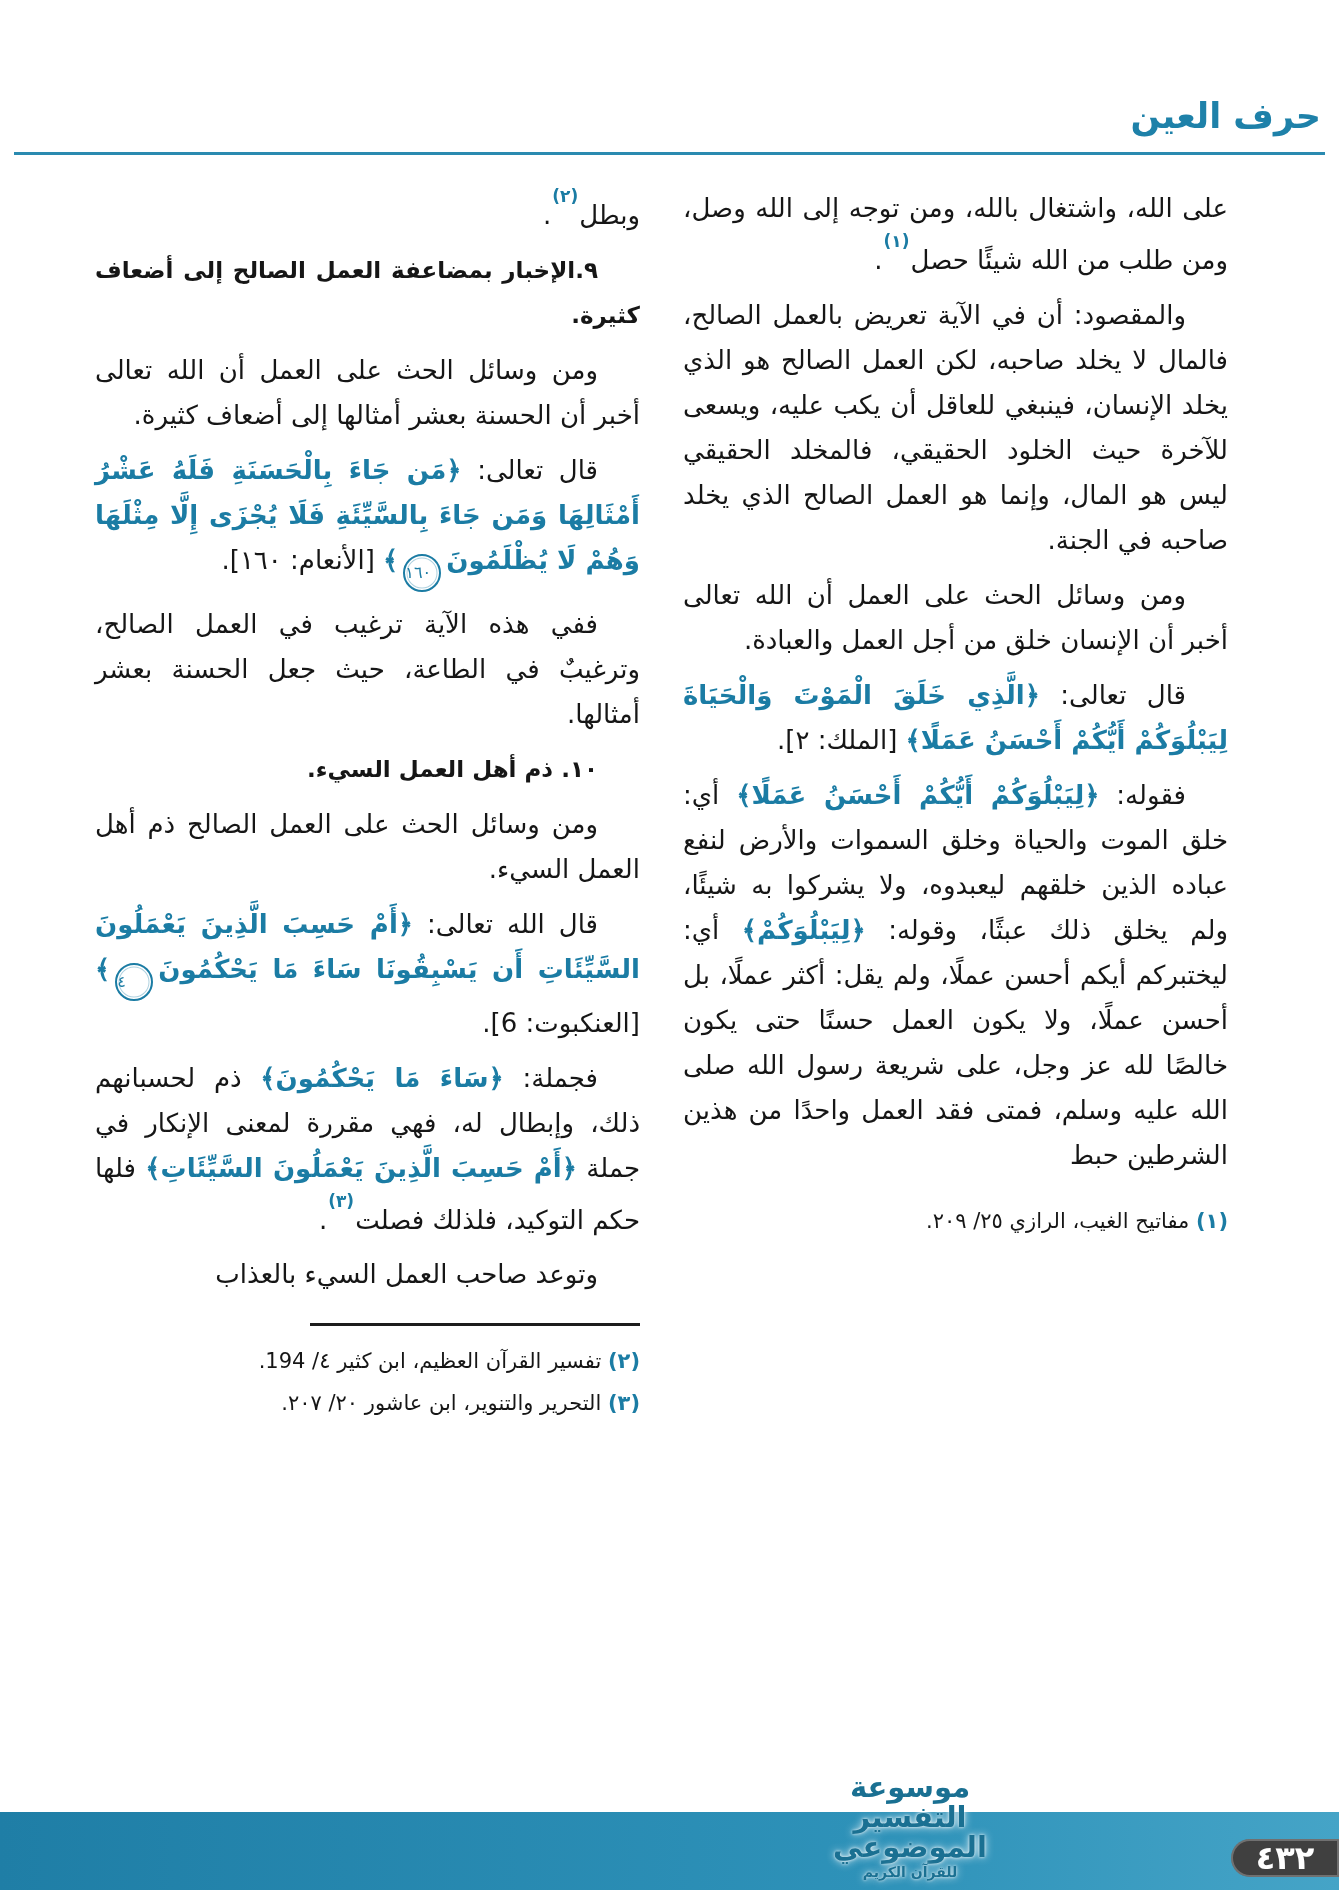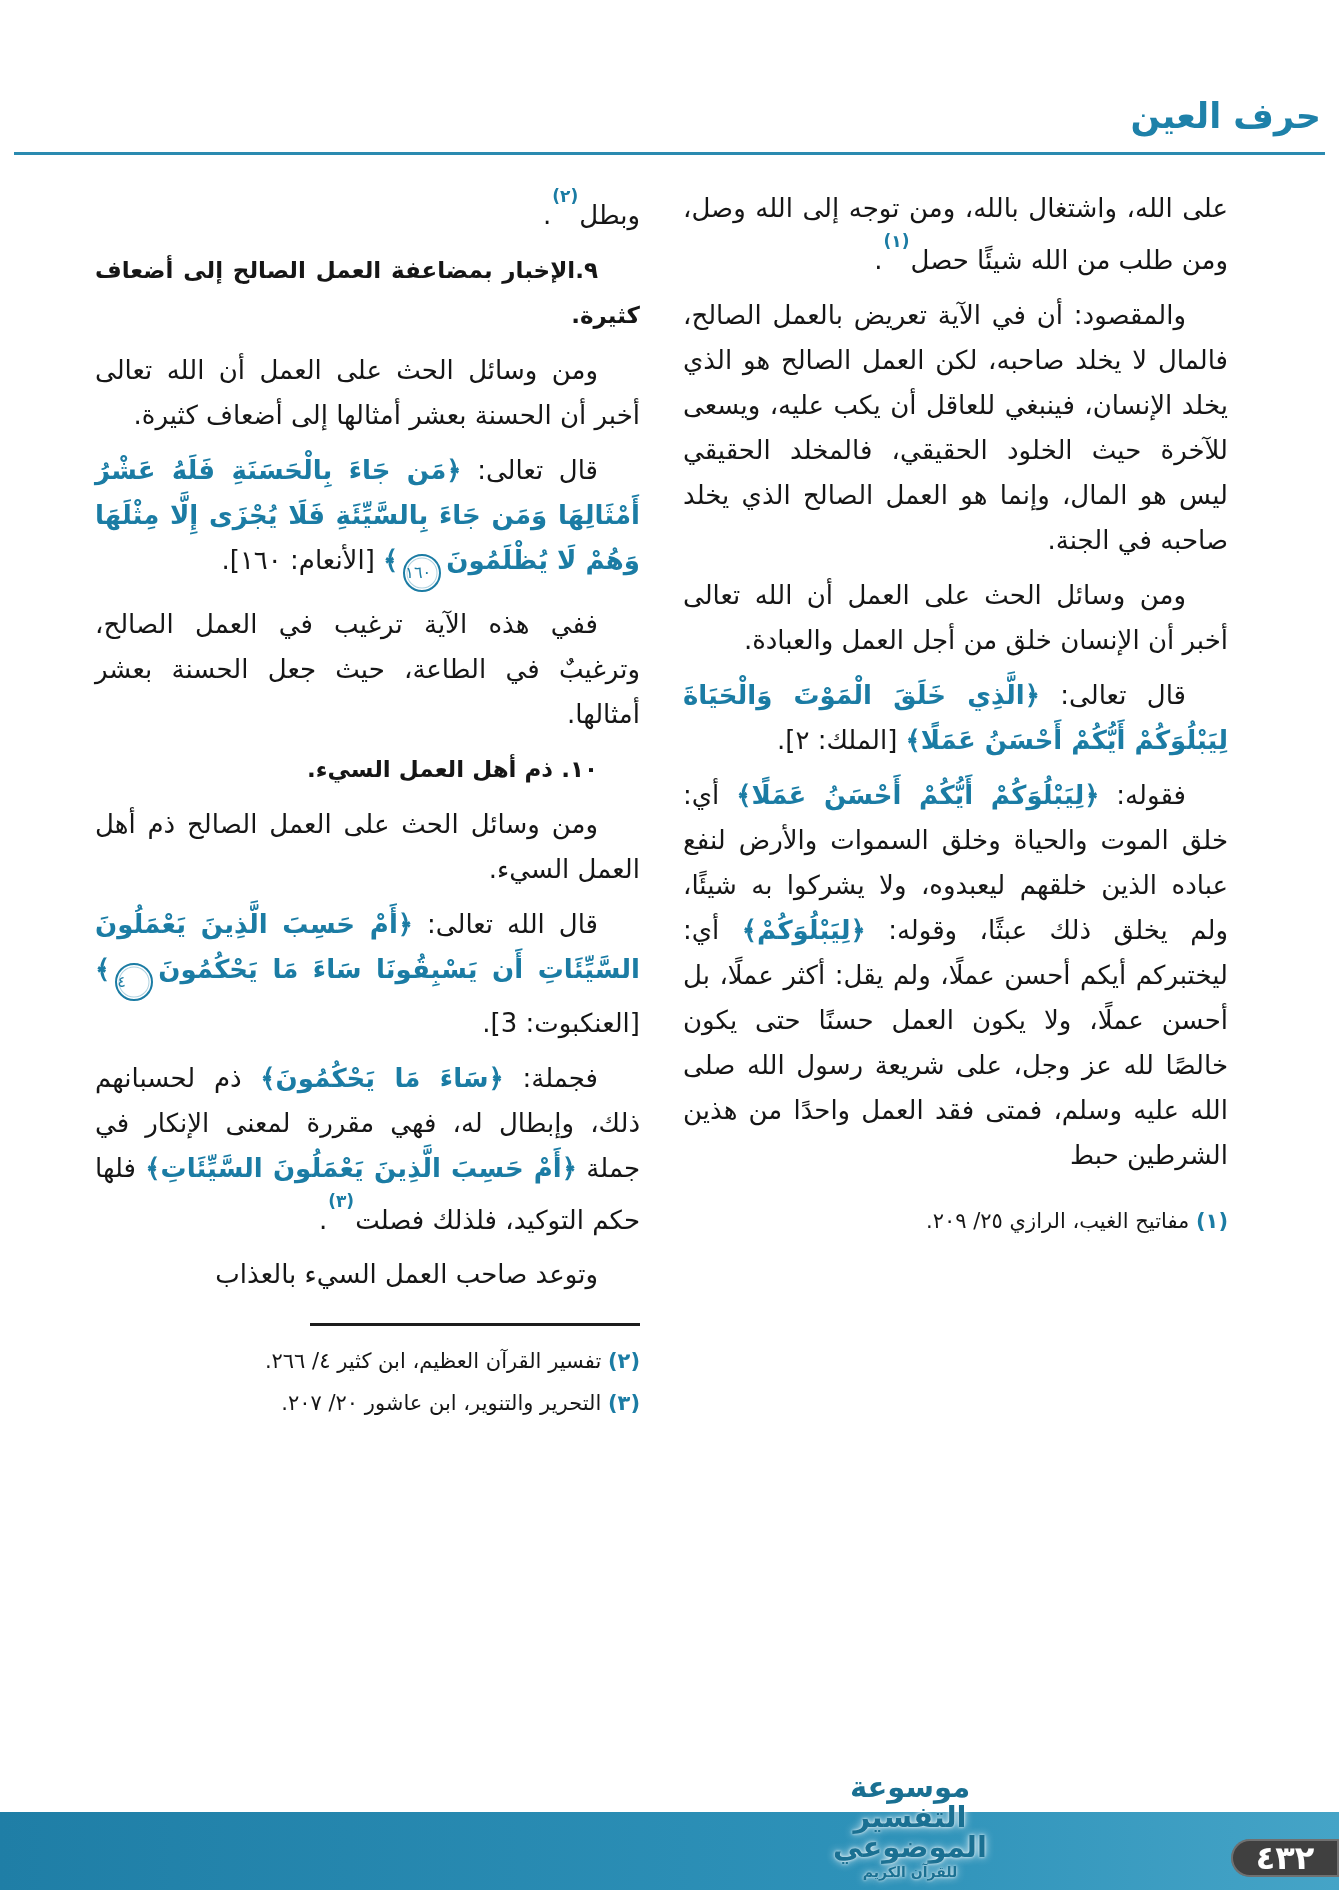--- a/index.html
+++ b/index.html
@@ -182,28 +182,28 @@
       <p>ومن وسائل الحث على العمل أن الله تعالى أخبر أن الحسنة بعشر أمثالها إلى أضعاف كثيرة.</p>
 
       <p><span>قال تعالى: </span><span class="quran">﴿مَن جَاءَ بِالْحَسَنَةِ فَلَهُ عَشْرُ أَمْثَالِهَا وَمَن جَاءَ بِالسَّيِّئَةِ فَلَا يُجْزَى إِلَّا مِثْلَهَا وَهُمْ لَا يُظْلَمُونَ</span><span class="aya-circle">١٦٠</span><span class="quran">﴾</span><span class="ref"> [الأنعام: ١٦٠].</span></p>
 
       <p>ففي هذه الآية ترغيب في العمل الصالح، وترغيبٌ في الطاعة، حيث جعل الحسنة بعشر أمثالها.</p>
 
       <p class="heading">١٠. ذم أهل العمل السيء.</p>
 
       <p>ومن وسائل الحث على العمل الصالح ذم أهل العمل السيء.</p>
 
-      <p><span>قال الله تعالى: </span><span class="quran">﴿أَمْ حَسِبَ الَّذِينَ يَعْمَلُونَ السَّيِّئَاتِ أَن يَسْبِقُونَا سَاءَ مَا يَحْكُمُونَ</span><span class="aya-circle">٤</span><span class="quran">﴾</span><span class="ref"> [العنكبوت: 3].</span></p>
+      <p><span>قال الله تعالى: </span><span class="quran">﴿أَمْ حَسِبَ الَّذِينَ يَعْمَلُونَ السَّيِّئَاتِ أَن يَسْبِقُونَا سَاءَ مَا يَحْكُمُونَ</span><span class="aya-circle">٤</span><span class="quran">﴾</span><span class="ref"> [العنكبوت: 6].</span></p>
 
       <p><span>فجملة: </span><span class="quran">﴿سَاءَ مَا يَحْكُمُونَ﴾</span><span> ذم لحسبانهم ذلك، وإبطال له، فهي مقررة لمعنى الإنكار في جملة </span><span class="quran">﴿أَمْ حَسِبَ الَّذِينَ يَعْمَلُونَ السَّيِّئَاتِ﴾</span><span> فلها حكم التوكيد، فلذلك فصلت</span><sup class="fn-mark">(٣)</sup><span>.</span></p>
 
       <p>وتوعد صاحب العمل السيء بالعذاب</p>
 
       <div class="fn-sep"></div>
-      <div class="footnote"><span class="fn-num">(٢)</span> <span>تفسير القرآن العظيم، ابن كثير ٤/ ٢٦٦.</span></div>
+      <div class="footnote"><span class="fn-num">(٢)</span> <span>تفسير القرآن العظيم، ابن كثير ٤/ 194.</span></div>
       <div class="footnote"><span class="fn-num">(٣)</span> <span>التحرير والتنوير، ابن عاشور ٢٠/ ٢٠٧.</span></div>
     </div>
 
   </div>
 
   <div class="footer-band"></div>
   <div class="publisher-logo">
     <div class="l1">موسوعة التفسير الموضوعي</div>
     <div class="l2">للقرآن الكريم</div>
   </div>

